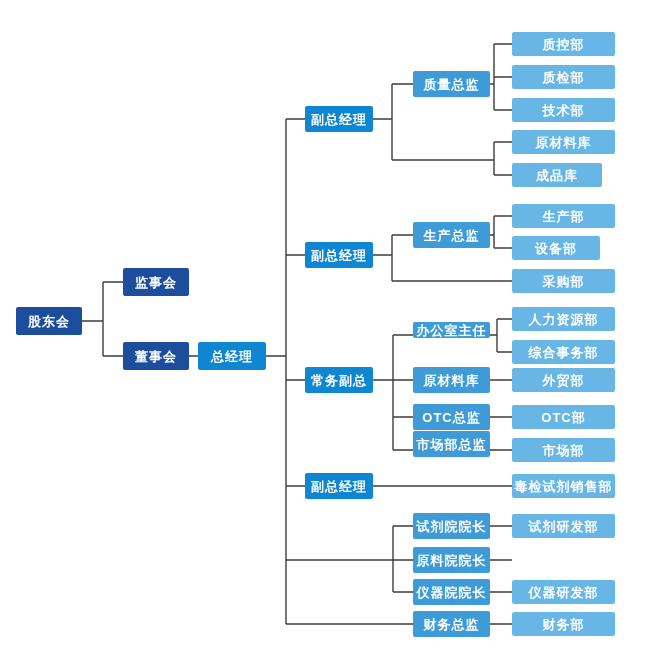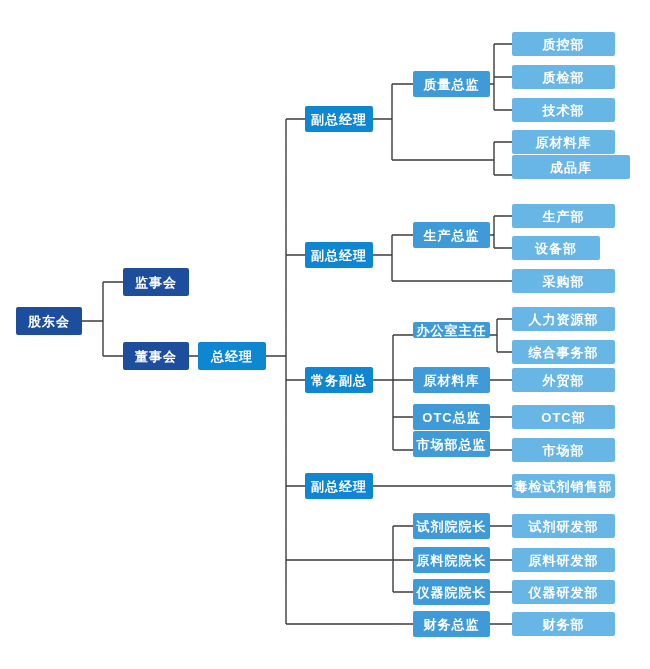--- a/index.html
+++ b/index.html
@@ -76,28 +76,27 @@
   <div class="node lv3" style="left:413px;top:431px;width:77px;height:26px">市场部总监</div>
   <div class="node lv3" style="left:413px;top:513px;width:77px;height:26px">试剂院院长</div>
   <div class="node lv3" style="left:413px;top:579px;width:77px;height:26px">仪器院院长</div>
   <div class="node lv3" style="left:413px;top:547px;width:77px;height:26px">原料院院长</div>
   <div class="node lv3" style="left:413px;top:611px;width:77px;height:26px">财务总监</div>
 
   <div class="node lv4" style="left:512px;top:32px;width:103px;height:24px">质控部</div>
   <div class="node lv4" style="left:512px;top:65px;width:103px;height:24px">质检部</div>
   <div class="node lv4" style="left:512px;top:98px;width:103px;height:24px">技术部</div>
   <div class="node lv4" style="left:512px;top:130px;width:103px;height:24px">原材料库</div>
-  <div class="node lv4" style="left:512px;top:155px;width:118px;height:24px">成品库</div>
+  <div class="node lv4" style="left:512px;top:163px;width:90px;height:24px">成品库</div>
   <div class="node lv4" style="left:512px;top:204px;width:103px;height:24px">生产部</div>
   <div class="node lv4" style="left:512px;top:236px;width:88px;height:24px">设备部</div>
   <div class="node lv4" style="left:512px;top:269px;width:103px;height:24px">采购部</div>
   <div class="node lv4" style="left:512px;top:307px;width:103px;height:24px">人力资源部</div>
   <div class="node lv4" style="left:512px;top:340px;width:103px;height:24px">综合事务部</div>
   <div class="node lv4" style="left:512px;top:368px;width:103px;height:24px">外贸部</div>
   <div class="node lv4" style="left:512px;top:405px;width:103px;height:24px">OTC部</div>
   <div class="node lv4" style="left:512px;top:438px;width:103px;height:24px">市场部</div>
   <div class="node lv4" style="left:512px;top:474px;width:103px;height:24px">毒检试剂销售部</div>
   <div class="node lv4" style="left:512px;top:514px;width:103px;height:24px">试剂研发部</div>
-  <div class="node lv4" style="left:512px;top:548px;width:103px;height:24px">原料研发部</div>
   <div class="node lv4" style="left:512px;top:580px;width:103px;height:24px">仪器研发部</div>
   <div class="node lv4" style="left:512px;top:612px;width:103px;height:24px">财务部</div>
 
 </div>
 
 </body></html>

